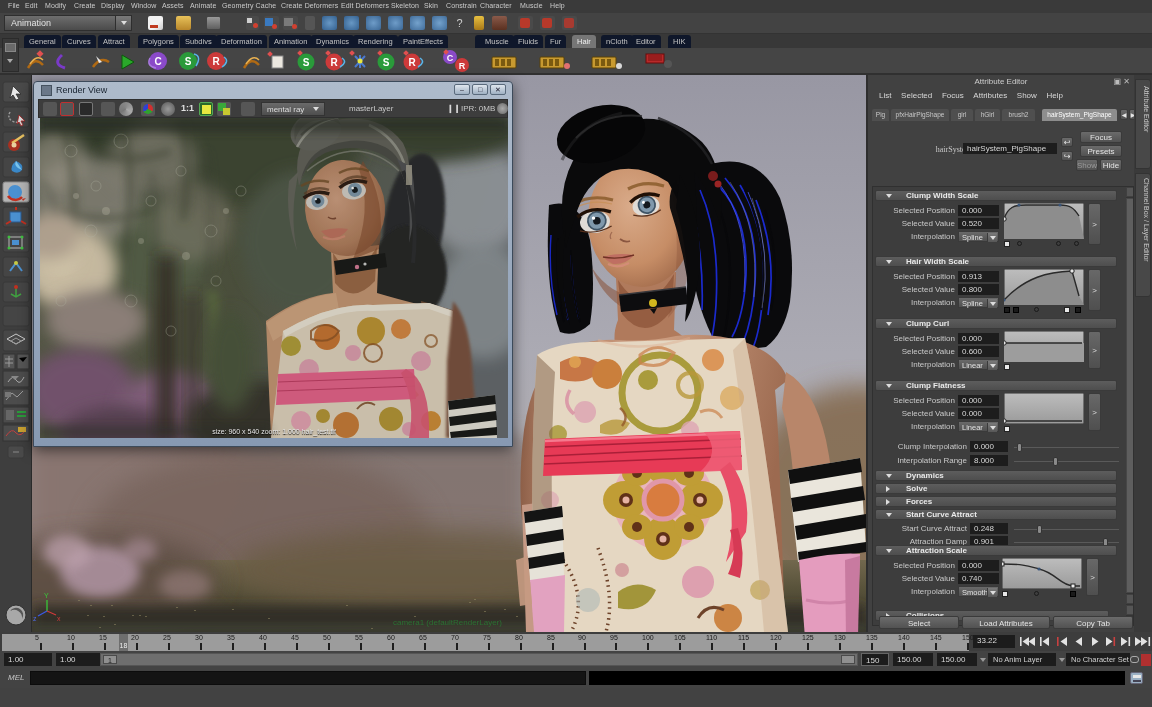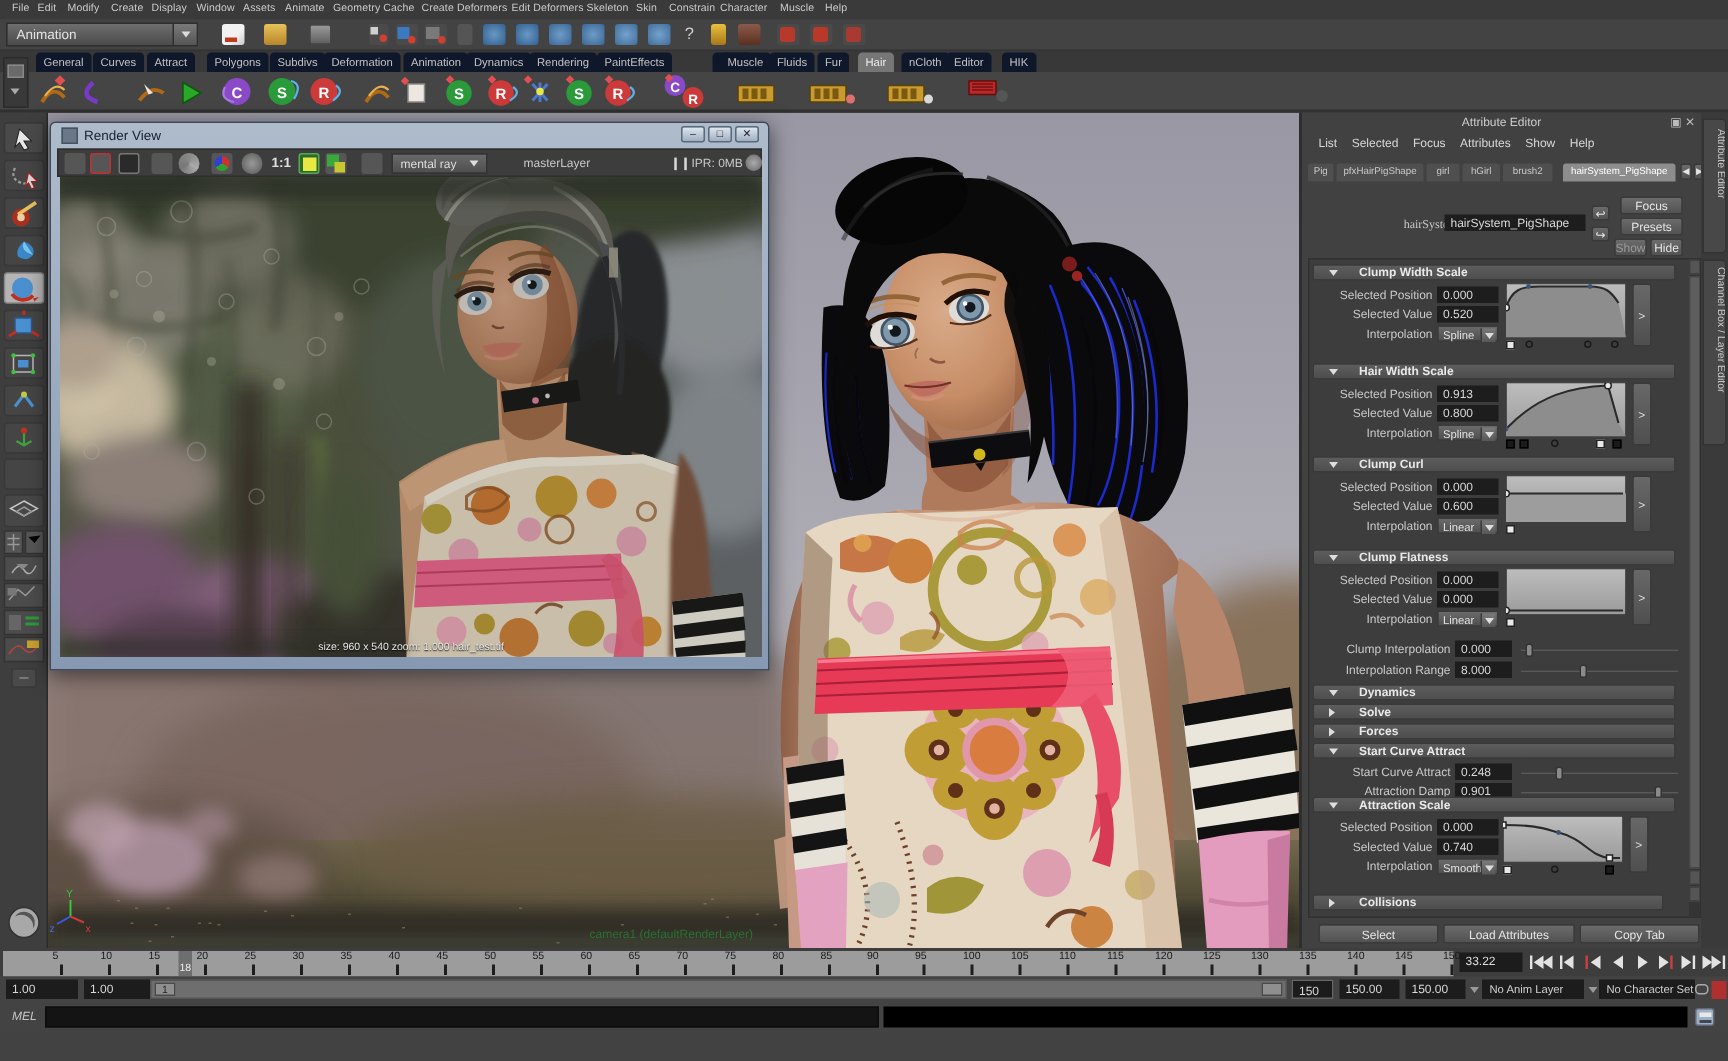--- a/index.html
+++ b/index.html
@@ -63,21 +63,21 @@
 #ae { left:866px; top:75px; width:268px; height:557px; background:#414141; border-left:2px solid #2e2e2e; }
 #ae .title { position:absolute; left:0; top:2px; width:100%; text-align:center; color:#cdcdcd; font-size:8px; }
 #ae .menus { position:absolute; left:11px; top:16px; color:#d8d8d8; font-size:8px; word-spacing:1px; }
 .aetab { position:absolute; top:34px; height:12px; background:#4f4f4f; color:#c9c9c9; font-size:6.5px;
   line-height:12px; text-align:center; border-radius:2px 2px 0 0; overflow:hidden; white-space:nowrap; }
 .aetab.sel { background:#8d8d8d; color:#fff; }
 #ae .field { position:absolute; background:#1d1d1d; color:#d8d8d8; font-size:8px; height:11px; padding:1px 0 0 4px; }
 #ae .flabel { position:absolute; color:#c9c9c9; font-size:8px; text-align:right; }
 #ae .btn { position:absolute; background:linear-gradient(#6b6b6b,#525252); border:1px solid #3a3a3a;
   border-radius:2px; color:#e5e5e5; font-size:8px; text-align:center; }
-#scrollarea { position:absolute; left:4px; top:97px; width:262px; height:440px; background:#3d3d3d;
+#scrollarea { position:absolute; left:4px; top:111px; width:262px; height:440px; background:#3d3d3d;
   border:1px solid #303030; overflow:hidden; }
 .sect { position:absolute; left:3px; width:240px; height:11px; background:linear-gradient(#5d5d5d,#4e4e4e);
   border:1px solid #3a3a3a; border-radius:2px; color:#e9e9e9; font-size:8px; font-weight:bold;
   line-height:10px; padding-left:30px; }
 .sect i { position:absolute; left:10px; top:3px; width:0; height:0; border-left:3px solid transparent;
   border-right:3px solid transparent; border-top:4px solid #ddd; }
 .sect i.cl { border-top:3px solid transparent; border-bottom:3px solid transparent;
   border-left:4px solid #ddd; border-right:none; top:2px; }
 .grbtn { position:absolute; width:13px; background:linear-gradient(#686868,#4f4f4f); border:1px solid #3a3a3a;
   border-radius:2px; color:#ddd; font-size:8px; text-align:center; }

